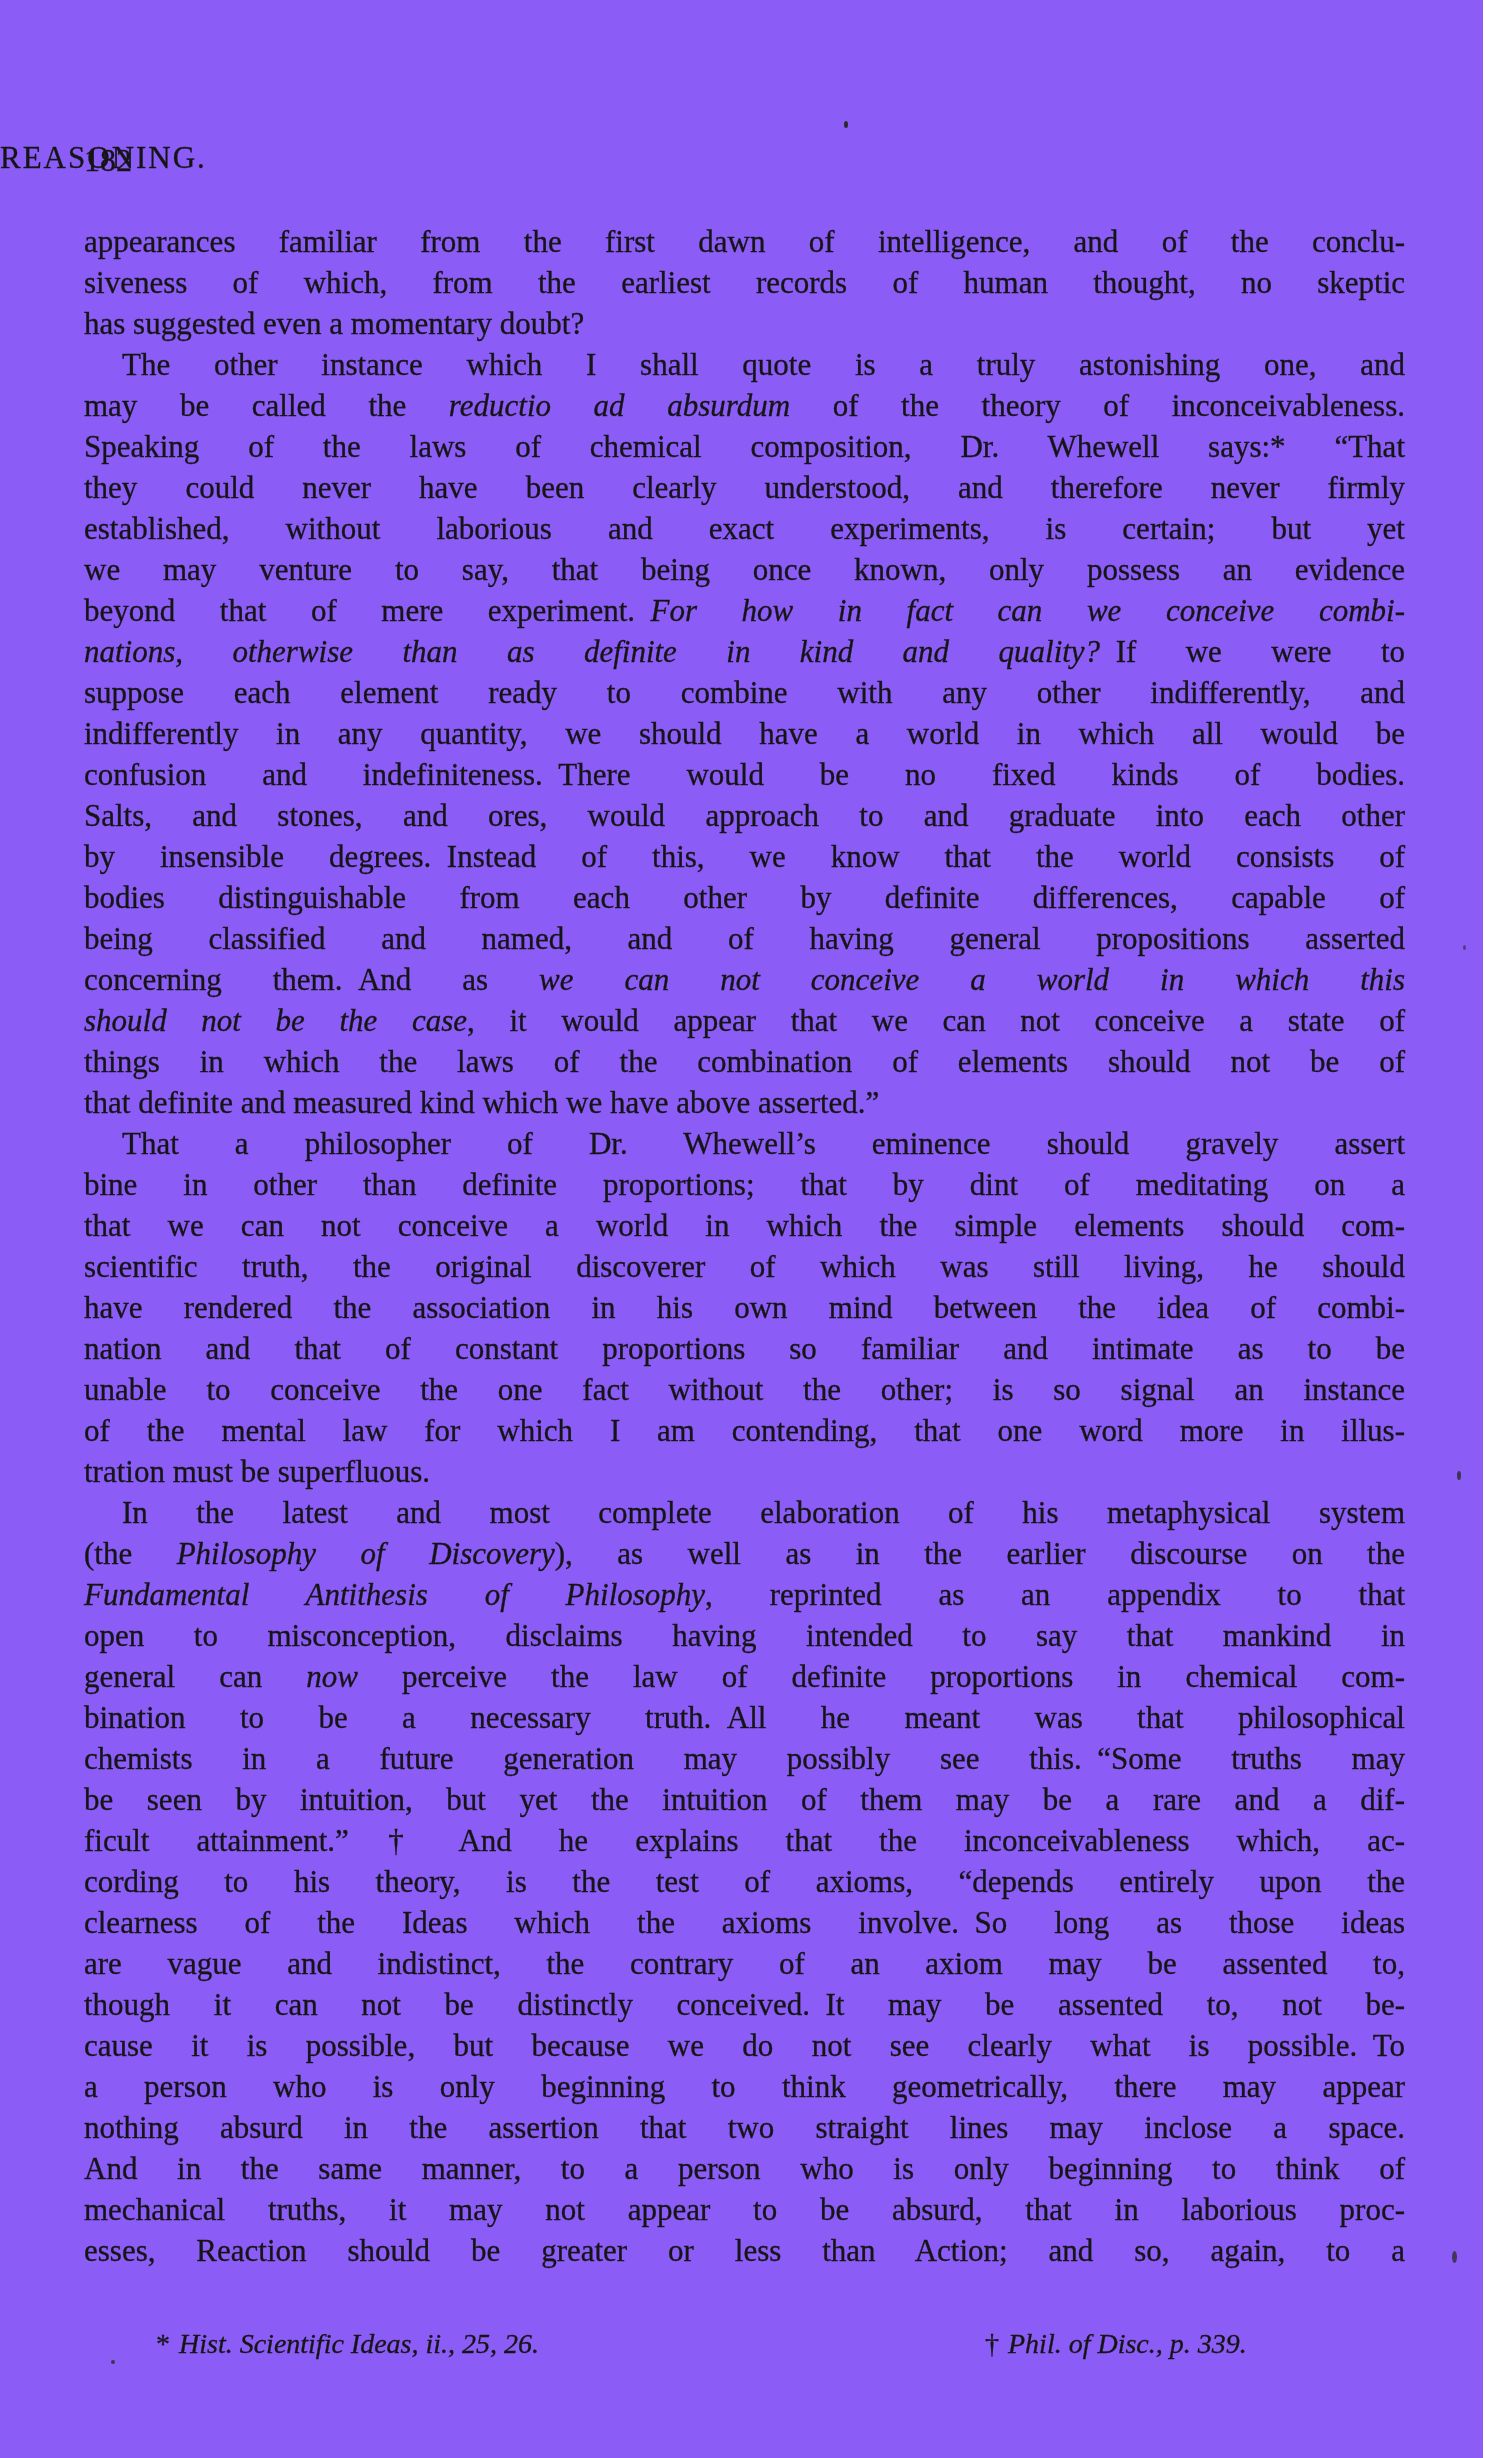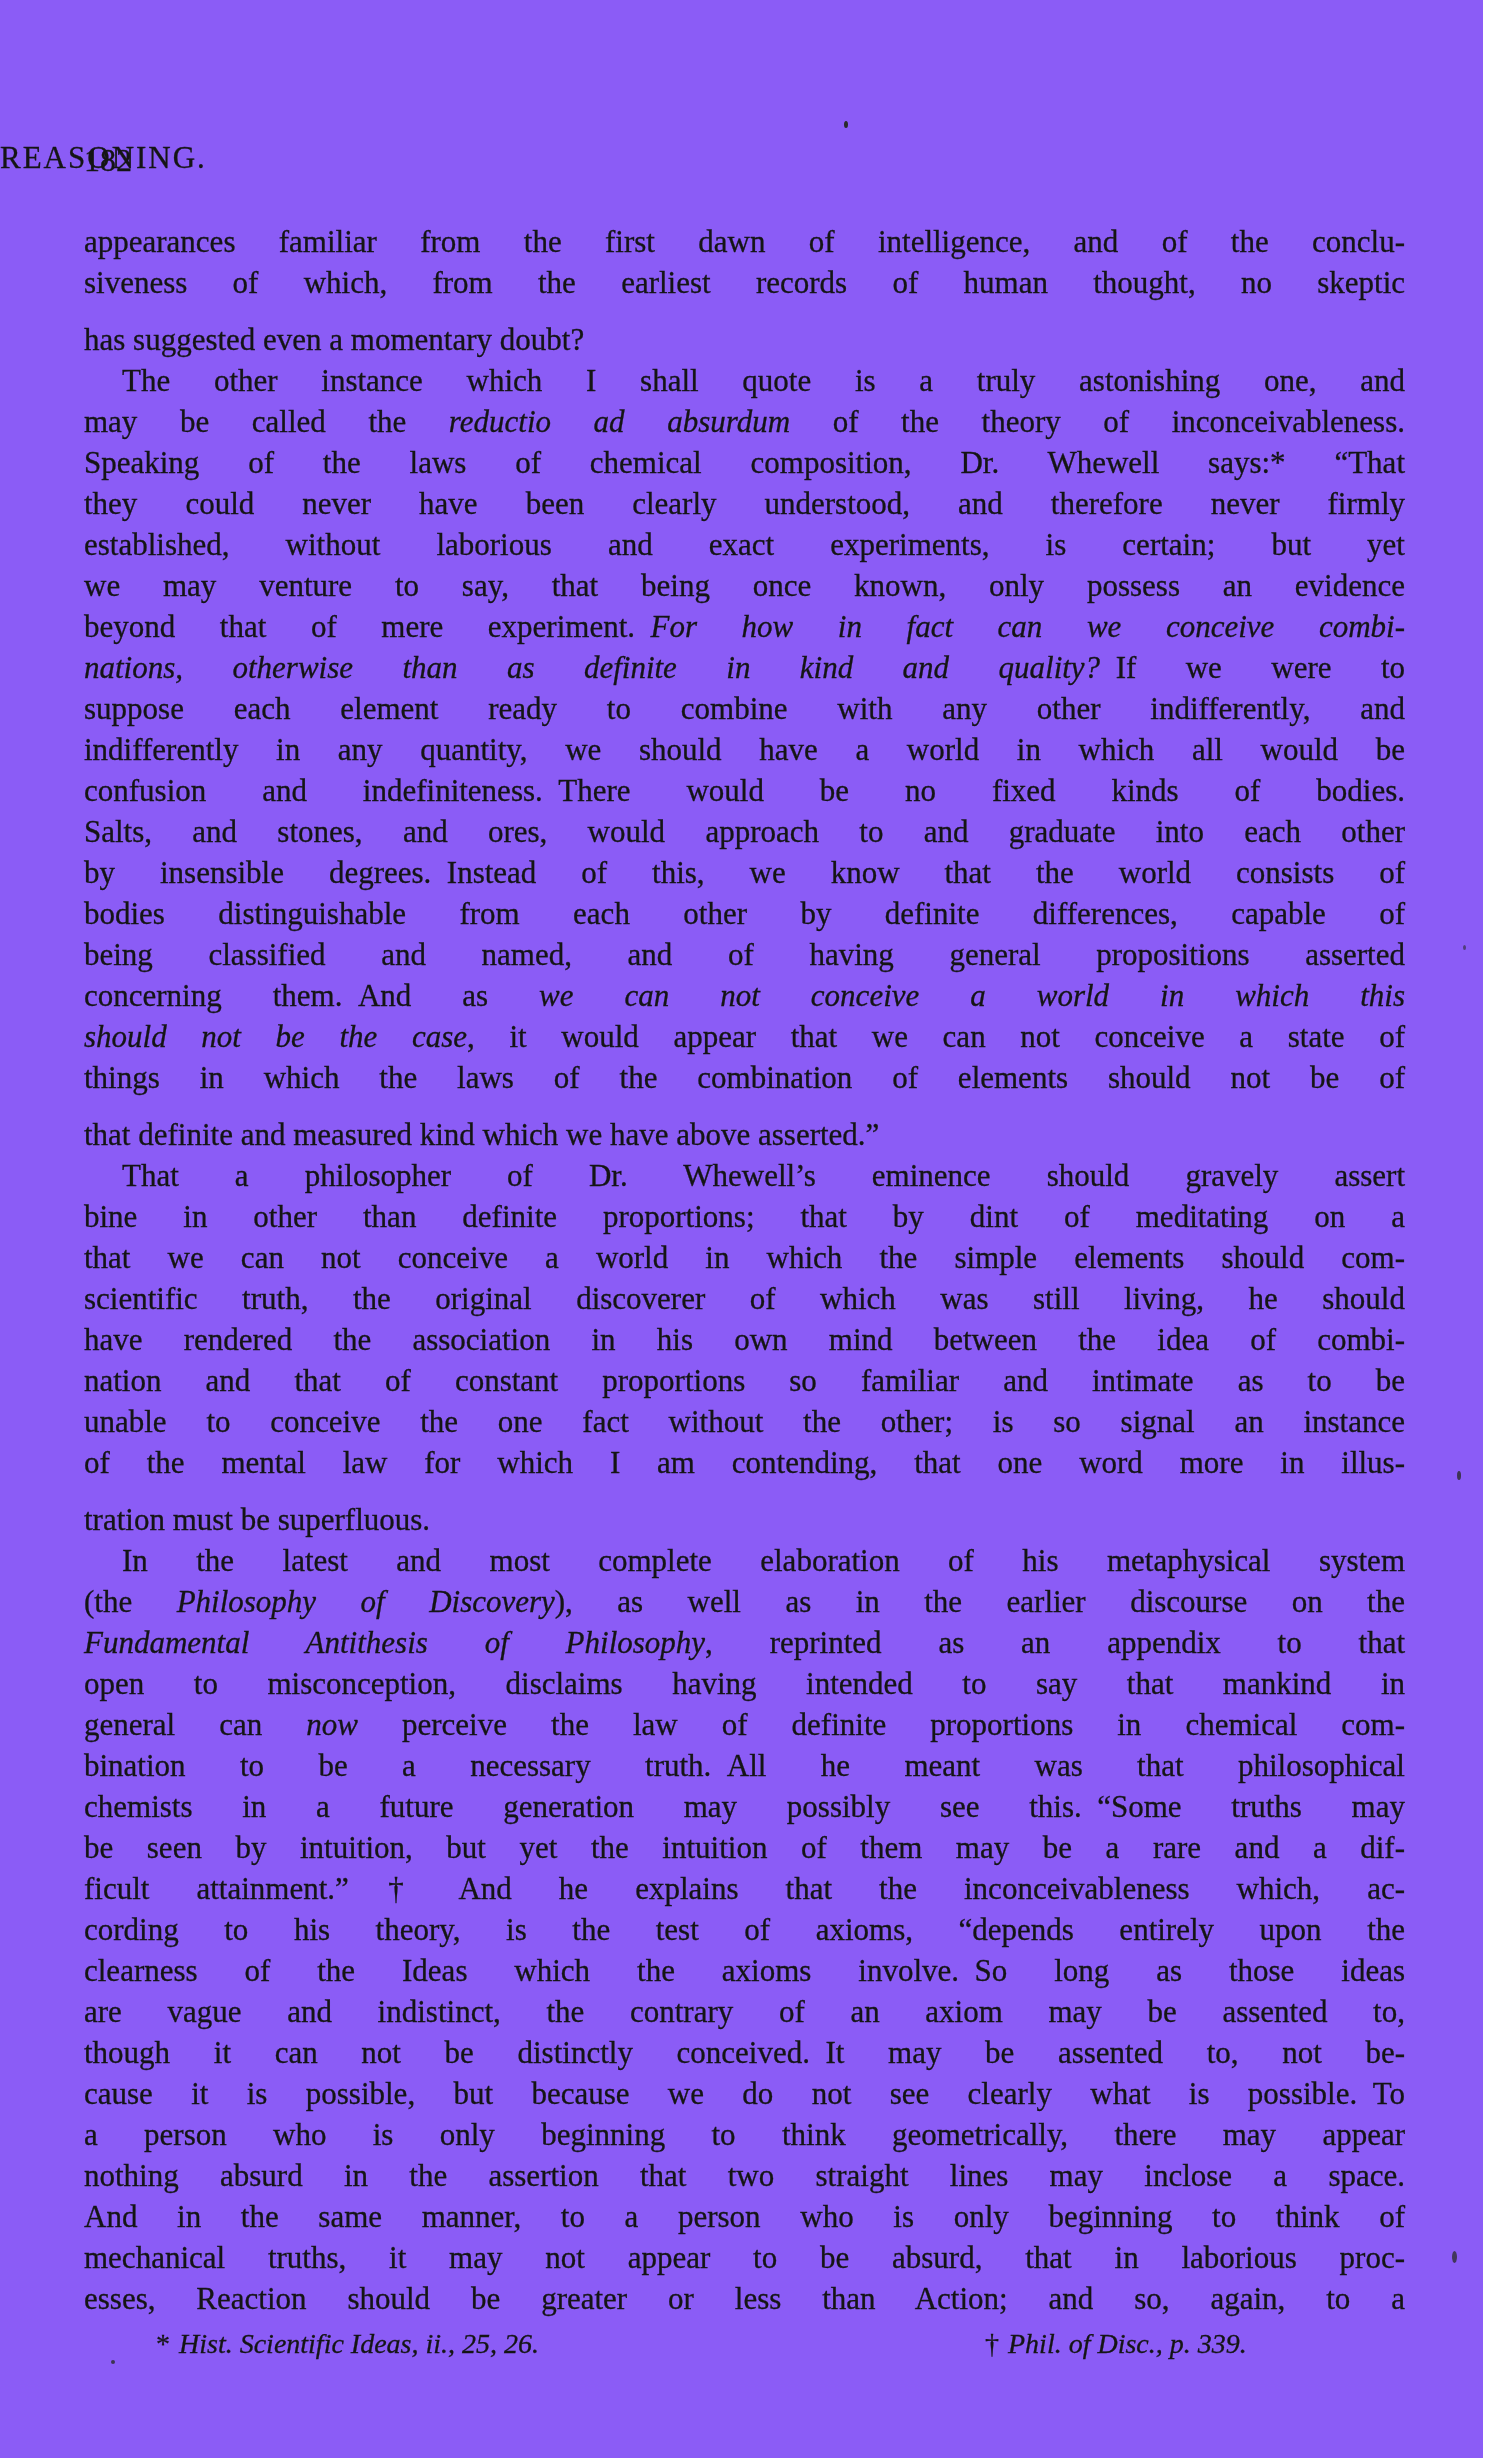--- a/index.html
+++ b/index.html
@@ -40,21 +40,21 @@
     font-size: 31px;
     line-height: 41px;
     height: 41px;
     text-align: justify;
     text-align-last: justify;
     text-justify: inter-word;
     white-space: normal;
     overflow: visible;
   }
   .line.ind { padding-left: 38px; }
-  .line.pend { text-align-last: left; margin-top: 16px; }
+  .line.pend { text-align-last: left; }
   .footnotes {
     position: absolute;
     top: 2326px;
     left: 84px;
     width: 1321px;
     height: 40px;
     font-size: 28px;
     line-height: 36px;
   }
   .fn { position: absolute; top: 0; white-space: nowrap; }

